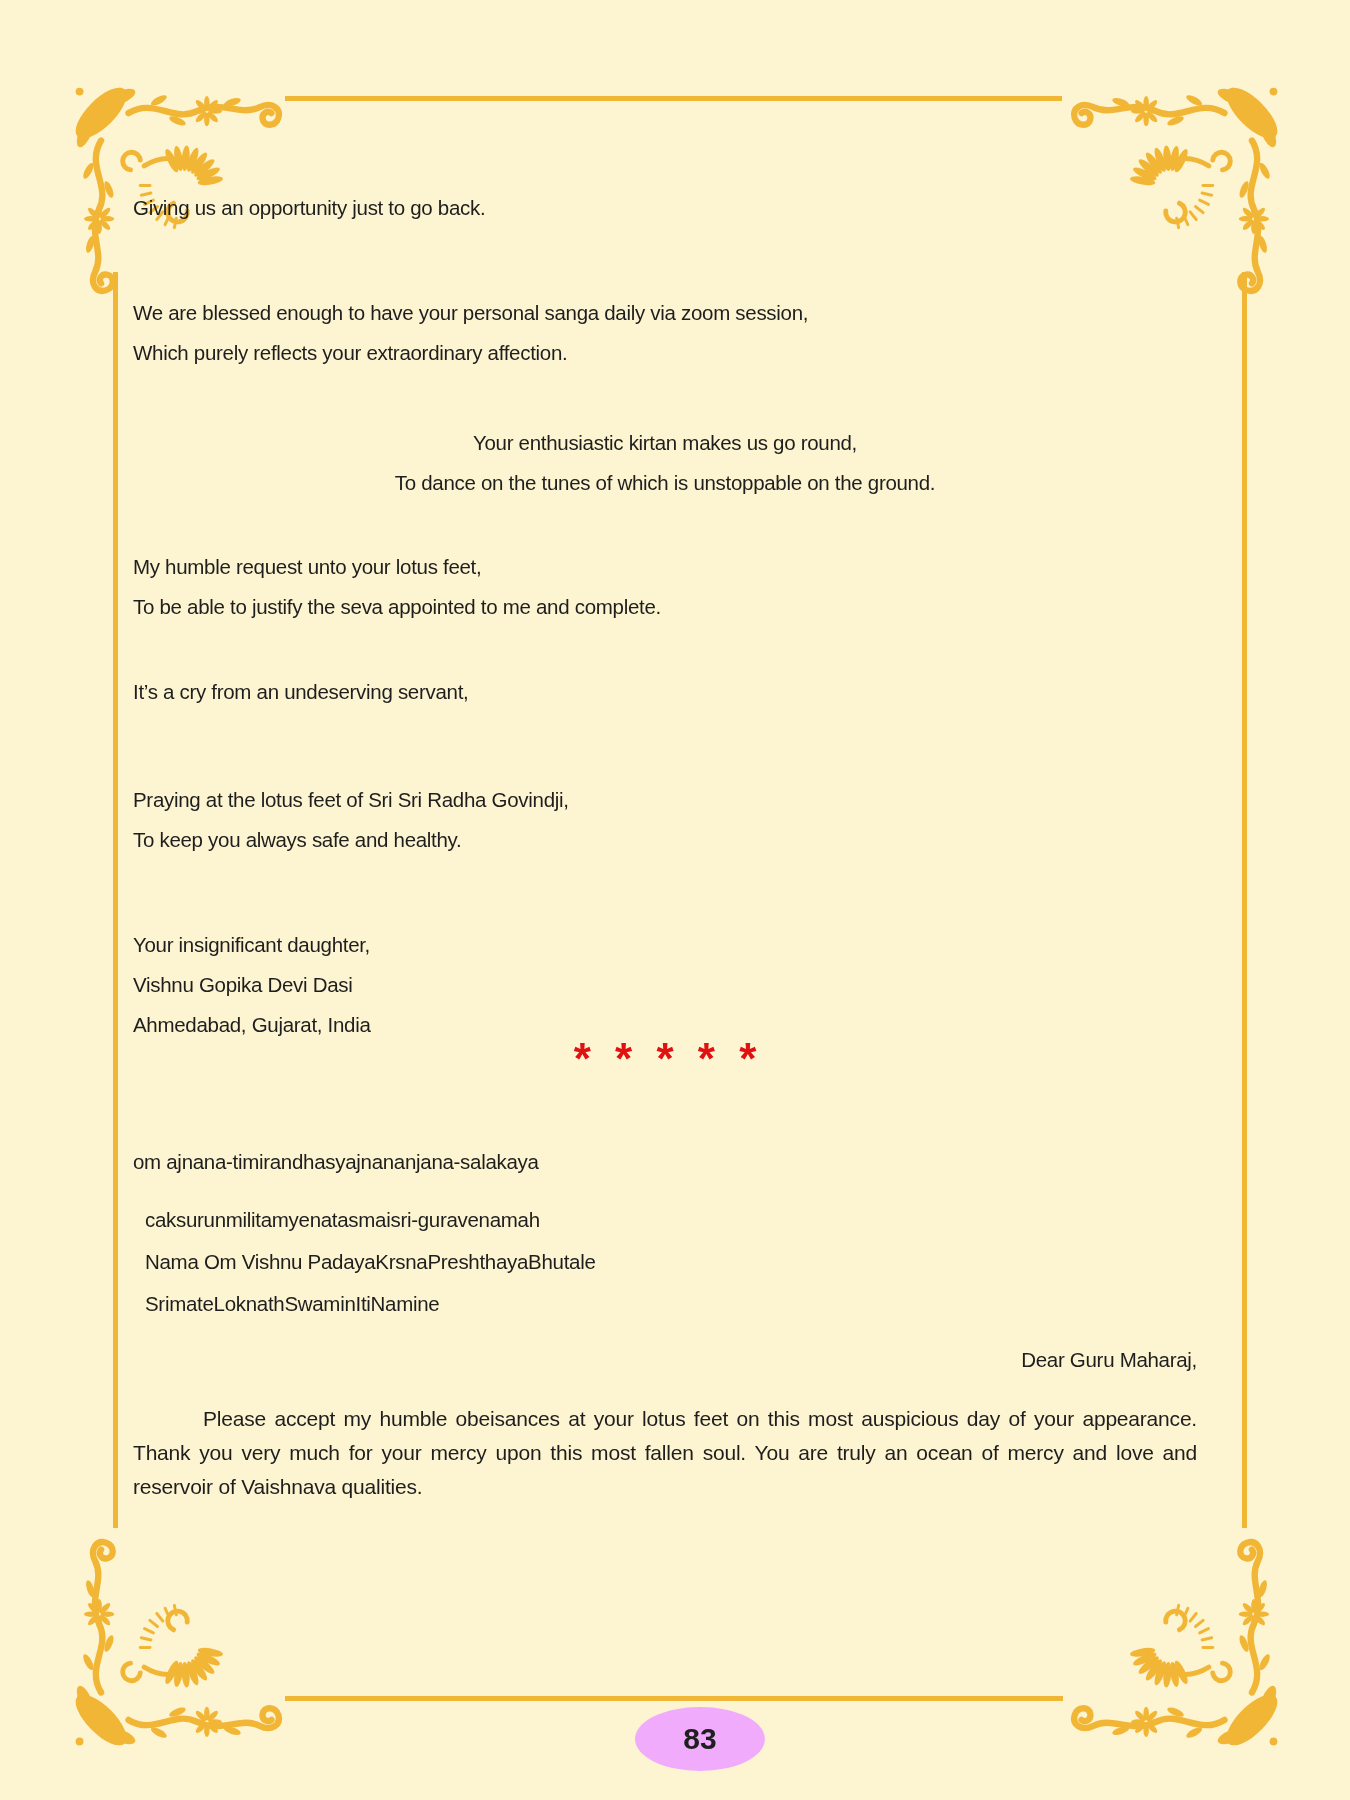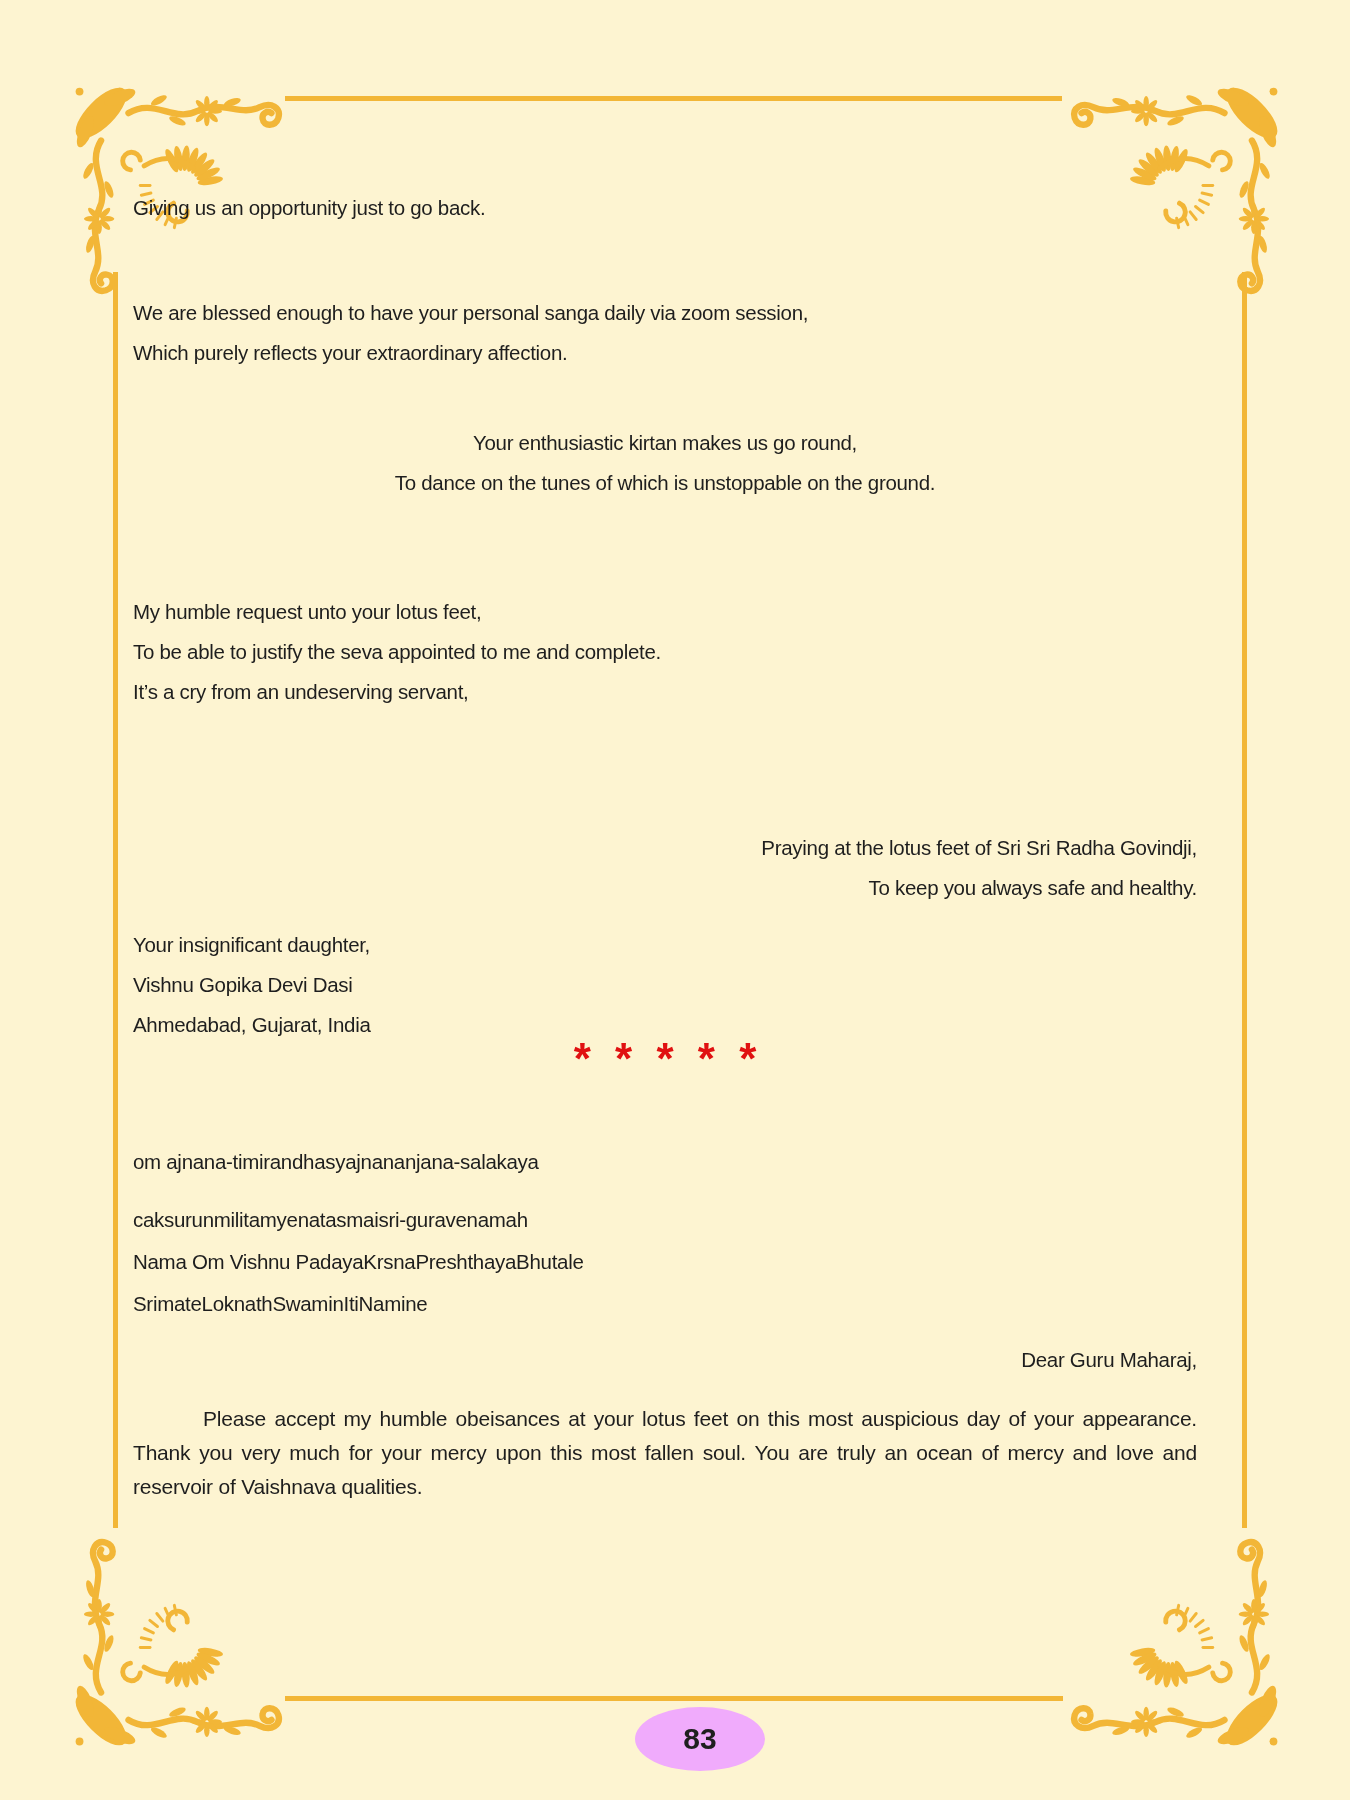--- a/index.html
+++ b/index.html
@@ -19,25 +19,25 @@
   .bl-right {left:1242px;top:272px;width:5px;height:1256px;}
   .corner{position:absolute;width:235px;height:235px;}
   .c-tl{left:58px;top:70px;}
   .c-tr{left:1060px;top:70px;transform:scaleX(-1);}
   .c-bl{left:58px;top:1528px;transform:scaleY(-1);}
   .c-br{left:1060px;top:1528px;transform:scale(-1,-1);}
   
   .blk{position:absolute;left:133px;width:1064px;}
   .pl{margin:0;font-size:20.5px;line-height:40px;letter-spacing:-0.3px;}
   .s1{top:188px;} .s2{top:293px;} .s3{top:423px;text-align:center;}
-  .s4{top:547px;margin-top:45px;} .s5{top:672px;} .s6{top:828px;text-align:right;}
+  .s4{top:547px;} .s5{top:672px;} .s6{top:780px;}
   .sig{top:925px;}
   .sep{top:1035px;text-align:center;font-size:44px;line-height:48px;
        color:#E01111;word-spacing:12px;font-weight:bold;}
-  .m1{top:1141px;} .m2{top:1199px;}
+  .m1{top:1141px;} .m2{top:1199px;margin-left:12px;}
   .ml{margin:0;font-size:20.5px;line-height:42px;letter-spacing:-0.3px;}
   .salut{top:1340px;text-align:right;}
   .para{top:1402px;font-size:21px;line-height:34px;text-align:justify;
         text-indent:70px;letter-spacing:-0.2px;margin:0;}
   
   .badge{
     position:absolute;left:635px;top:1707px;width:130px;height:64px;
     background:#f0abfc;border-radius:50%;z-index:5;
     display:flex;align-items:center;justify-content:center;
     font-size:30px;font-weight:600;color:#1f1f1f;

